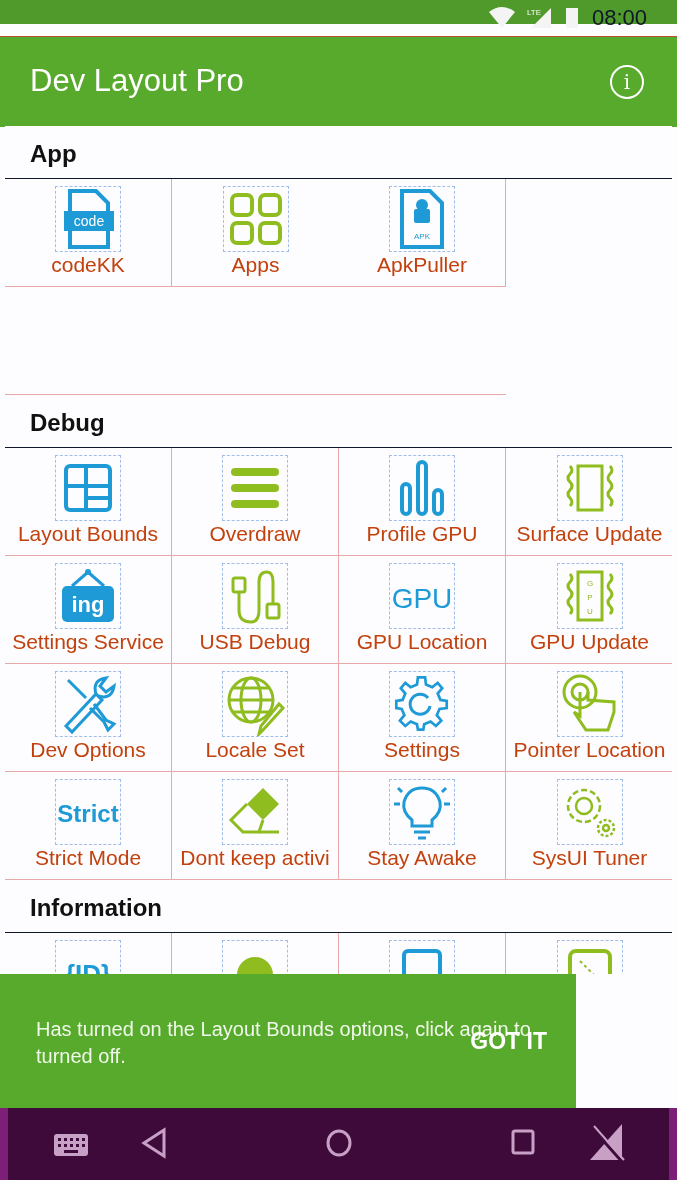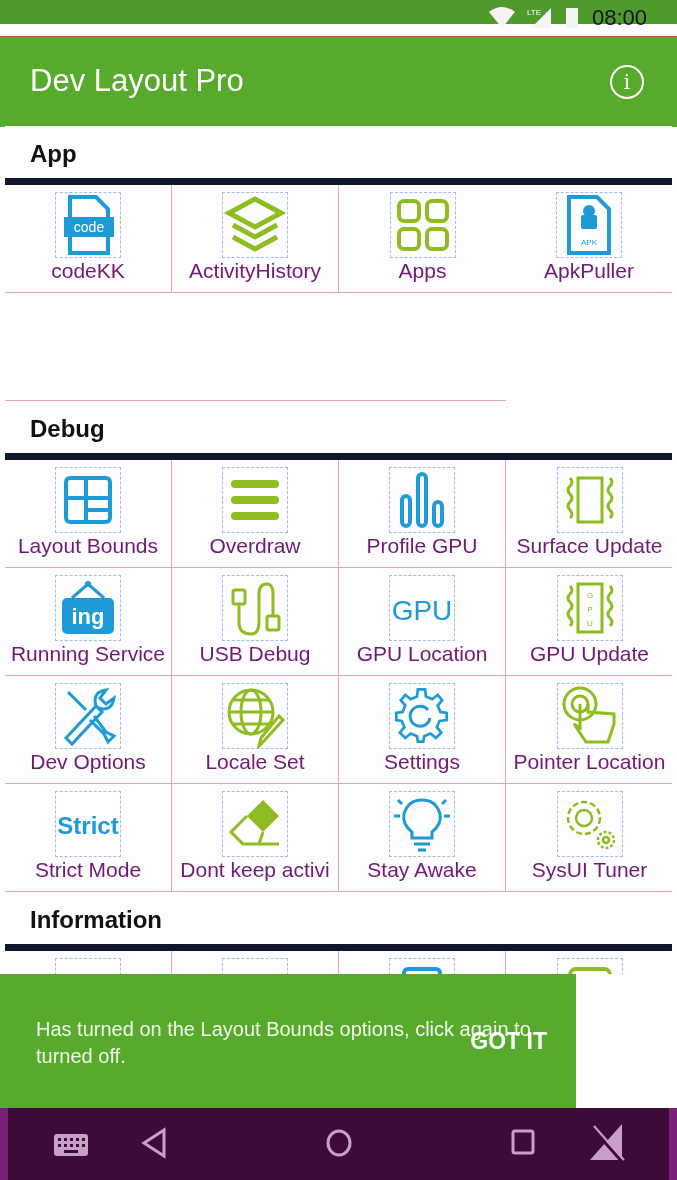--- a/index.html
+++ b/index.html
@@ -4,26 +4,26 @@
 <style>
   html, body { margin:0; padding:0; }
   body { width:677px; height:1180px; position:relative; overflow:hidden; background:#fdfcfe; font-family:"Liberation Sans", sans-serif; }
   .statusbar { position:absolute; left:0; top:0; width:677px; height:24px; background:#4f9a2a; color:#0f172a; }
   .statusbar .time { position:absolute; right:30px; top:5px; font-size:22px; }
   .statusbar .ic { position:absolute; top:6px; }
   .appbar { position:absolute; left:0; top:36px; width:677px; height:90px; background:#58aa2c; border-top:1px solid #b8502b; }
   .appbar .title { position:absolute; left:30px; top:26px; font-size:31px; color:#fff; }
   .appbar .info { position:absolute; right:33px; top:28px; width:30px; height:30px; border:2px solid #fff; border-radius:50%; color:#fff; text-align:center; font-size:20px; line-height:30px; font-family:"DejaVu Serif", serif; }
   .content { position:absolute; left:5px; top:126px; width:667px; height:848px; background:#fdfcfe; overflow:hidden; }
-  .section-header { height:52px; position:relative; border-bottom:7px solid #0f172a; }
+  .section-header { height:52px; position:relative; border-bottom:1px solid #0f172a; }
   .section-header span { position:absolute; left:25px; top:14px; font-weight:bold; font-size:24px; color:#111; font-family:"Liberation Sans", sans-serif; }
   .grid { display:grid; grid-template-columns: repeat(4, 167px); }
   .cell { height:108px; border-right:1px solid #e6a8a8; border-bottom:1px solid #e6a8a8; box-sizing:border-box; position:relative; text-align:center; }
   .cell .icon { position:absolute; left:50%; top:8px; transform:translateX(-50%); width:64px; height:64px; outline:1px dashed rgba(70,130,210,0.5); }
-  .cell .label { position:absolute; left:0; right:0; top:74px; font-size:21px; color:#701a75; white-space:nowrap; overflow:hidden; }
+  .cell .label { position:absolute; left:0; right:0; top:74px; font-size:21px; color:#c2410c; white-space:nowrap; overflow:hidden; }
   .empty { border-right:none; }
   .snackbar { position:absolute; left:0; top:974px; width:576px; height:134px; background:#58aa2c; }
   .snackbar .msg { position:absolute; left:36px; top:42px; width:500px; font-size:20px; color:#f0f8ea; line-height:27px; }
   .snackbar .btn { position:absolute; right:29px; top:54px; font-size:23px; color:#fff; font-weight:bold; }
   .navbar { position:absolute; left:0; top:1108px; width:677px; height:72px; background:#3d0a3a; }
   .navbar .nb { position:absolute; top:18px; color:#c9a0c5; }
   .edge { position:absolute; top:0; bottom:0; width:8px; background:#7c1f78; }
 </style>
 </head>
 <body>
@@ -53,28 +53,20 @@
     </div>
   <div class="grid">
     <div class="cell">
       <svg class="icon" viewBox="0 0 64 64">
           <path d="M14 4 H40 L52 16 V60 H14 Z" fill="none" stroke="#1e9ad6" stroke-width="4"></path>
           <rect x="8" y="24" width="50" height="20" fill="#1e9ad6"></rect>
           <text x="33" y="39" font-size="14" fill="#fff" text-anchor="middle">code</text>
         </svg>
       <div class="label">codeKK</div>
     </div>
-    <div class="cell">
-      <svg class="icon" viewBox="0 0 64 64">
-          <path d="M32 6 L58 20 L32 34 L6 20 Z" fill="none" stroke="#8fbc1f" stroke-width="5"></path>
-          <path d="M10 32 L32 44 L54 32" fill="none" stroke="#8fbc1f" stroke-width="5"></path>
-          <path d="M10 44 L32 56 L54 44" fill="none" stroke="#8fbc1f" stroke-width="5"></path>
-        </svg>
-      <div class="label">ActivityHistory</div>
-    </div>
     <div class="cell" style="border-right:none">
       <svg class="icon" viewBox="0 0 64 64">
           <g fill="none" stroke="#8fbc1f" stroke-width="4">
             <rect x="8" y="8" width="20" height="20" rx="5"></rect>
             <rect x="36" y="8" width="20" height="20" rx="5"></rect>
             <rect x="8" y="36" width="20" height="20" rx="5"></rect>
             <rect x="36" y="36" width="20" height="20" rx="5"></rect>
           </g>
         </svg>
       <div class="label">Apps</div>
@@ -136,21 +128,21 @@
         </svg>
       <div class="label">Surface Update</div>
     </div>
     <div class="cell">
       <svg class="icon" viewBox="0 0 64 64">
           <path d="M16 22 L32 8 L48 22" fill="none" stroke="#1e9ad6" stroke-width="3"></path>
           <circle cx="32" cy="8" r="3" fill="#1e9ad6"></circle>
           <rect x="6" y="22" width="52" height="36" rx="5" fill="#1e9ad6"></rect>
           <text x="32" y="48" font-size="22" font-weight="bold" fill="#fff" text-anchor="middle">ing</text>
         </svg>
-      <div class="label">Running Service</div>
+      <div class="label">Settings Service</div>
     </div>
     <div class="cell">
       <svg class="icon" viewBox="0 0 64 64">
           <g fill="none" stroke="#8fbc1f" stroke-width="3">
             <rect x="10" y="14" width="12" height="14" rx="2"></rect>
             <path d="M16 28 V46 Q16 58 28 58 Q36 58 36 46 V18 Q36 8 44 8 Q50 8 50 18 V40"></path>
             <rect x="44" y="40" width="12" height="14" rx="2"></rect>
           </g>
         </svg>
       <div class="label">USB Debug</div>

